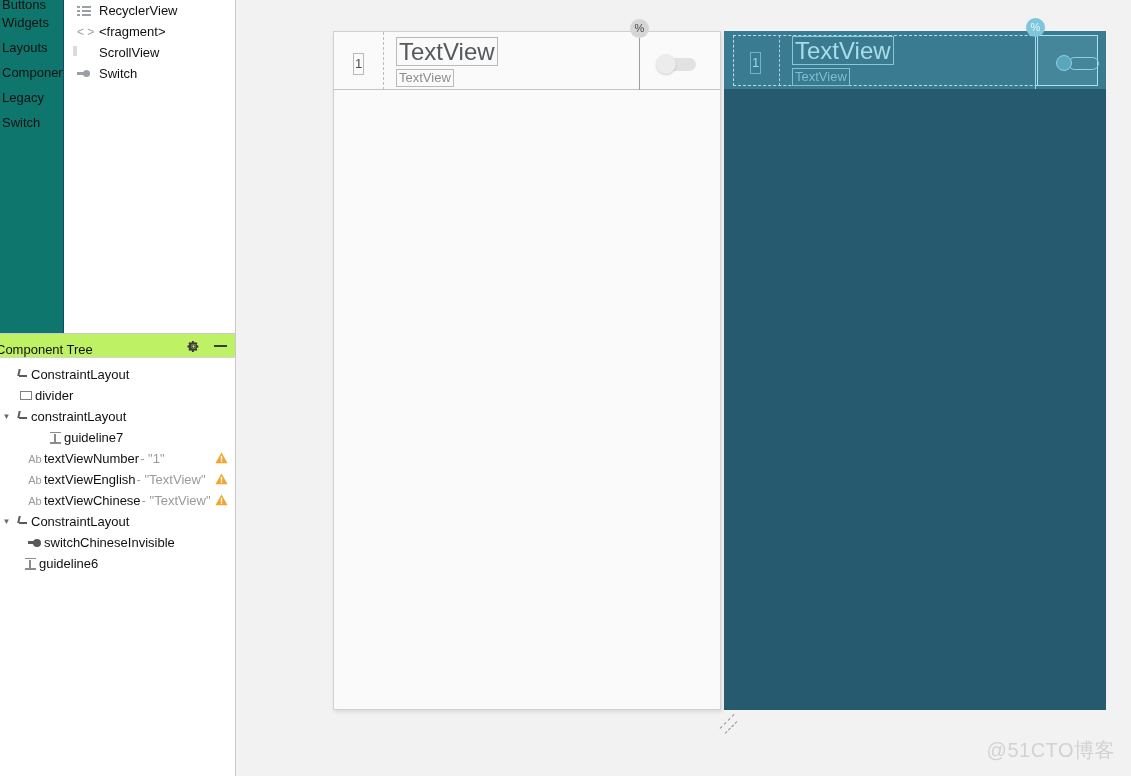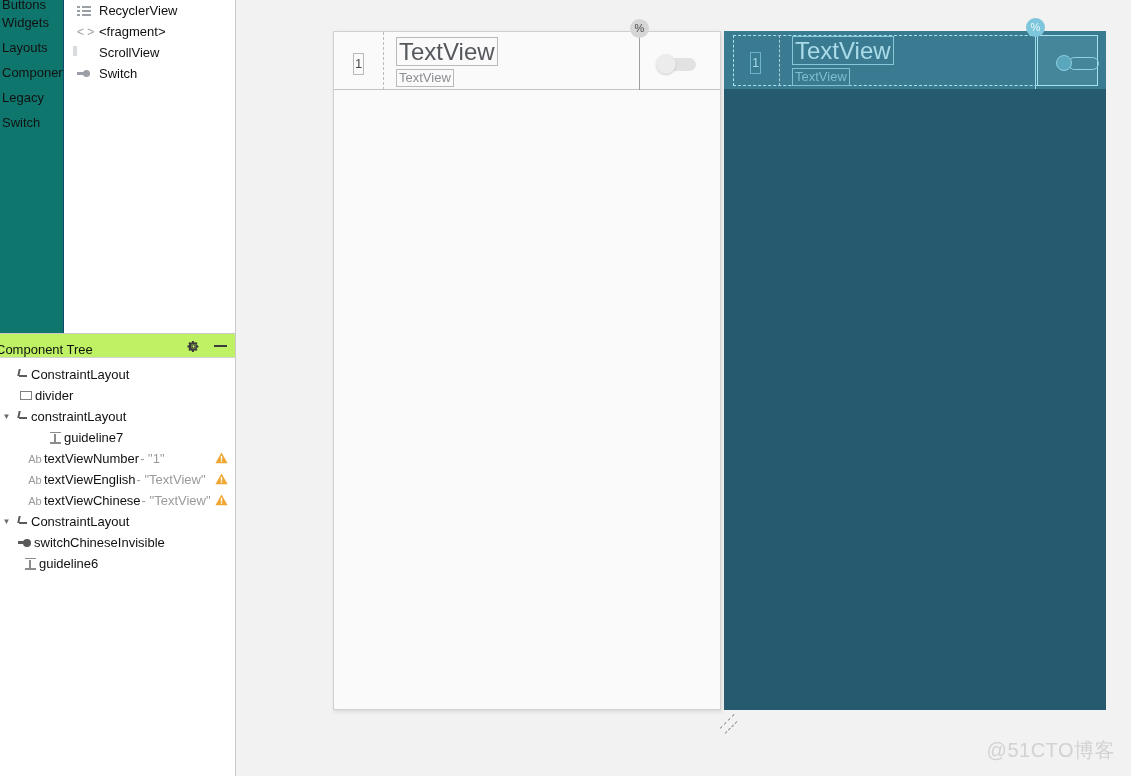--- a/index.html
+++ b/index.html
@@ -431,21 +431,21 @@
       </div>
 
       <div class="tr-row" style="padding-left:0px">
         <span class="tr-arrow">▼</span>
         <span class="tr-ico">
             <span class="i-cl"></span>
           </span>
         <span class="tr-label">ConstraintLayout</span>
       </div>
 
-      <div class="tr-row" style="padding-left:16px">
+      <div class="tr-row" style="padding-left:26px">
         <span class="tr-ico">
             <span class="i-sw"></span>
           </span>
         <span class="tr-label">switchChineseInvisible</span>
       </div>
 
       <div class="tr-row" style="padding-left:21px">
         <span class="tr-ico">
             <span class="i-guide">
               <i></i>

